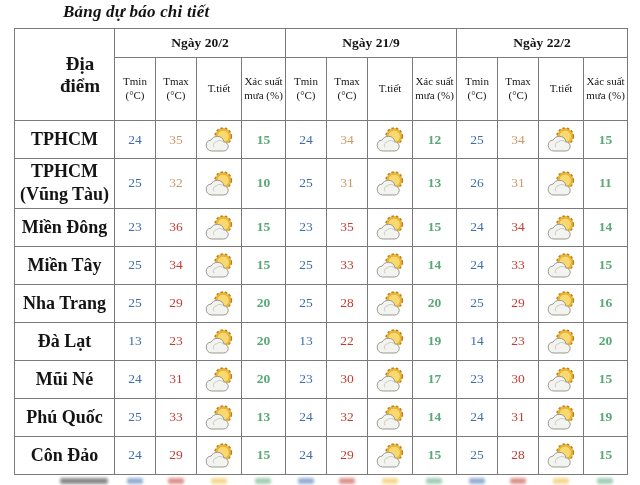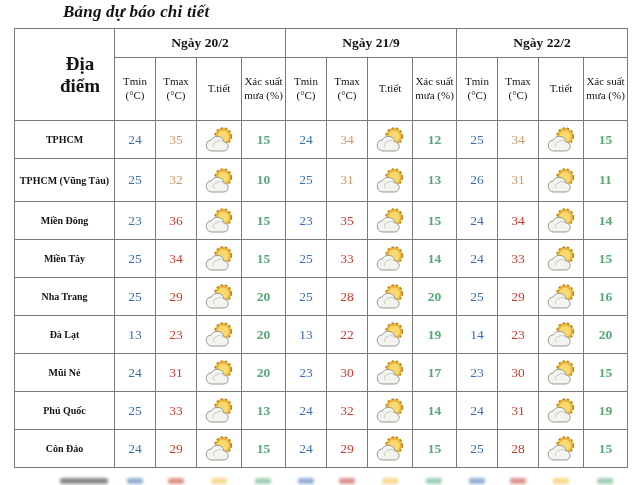--- a/index.html
+++ b/index.html
@@ -21,21 +21,21 @@
   .forecast th, .forecast td {
     border: 1px solid var(--c-border);
     text-align: center; vertical-align: middle; padding: 1px 2px;
     overflow: hidden;
   }
   th.day-h  { height: 29px; font-size: 13.5px; font-weight: bold; font-family: Liberation Serif, serif; }
   th.loc-h  { font-size: 19px; font-weight: bold; padding-left: 33px; }
   tr.subhead th { height: 63px; font-size: 11px; font-weight: normal; line-height: 1.23; }
   tr.data { height: 38px; }
   tr.data.tall { height: 43px; margin-top: 12px; }
-  td.loc  { font-size: 10px; font-weight: bold; line-height: 1.3; }
+  td.loc  { font-size: 18px; font-weight: bold; line-height: 1.3; }
   td.num  { font-size: 13.5px; }
   td.tmin { color: var(--c-tmin); }
   td.tmax-warm { color: var(--c-tmax-warm); }
   td.tmax-hot  { color: var(--c-tmax-hot); }
   td.rain { color: var(--c-rain); font-weight: bold; }
   td.wx { padding: 0; }
   td.wx svg { display: block; margin: 1px auto 0 auto; }
 
   
   .cropped-row {

